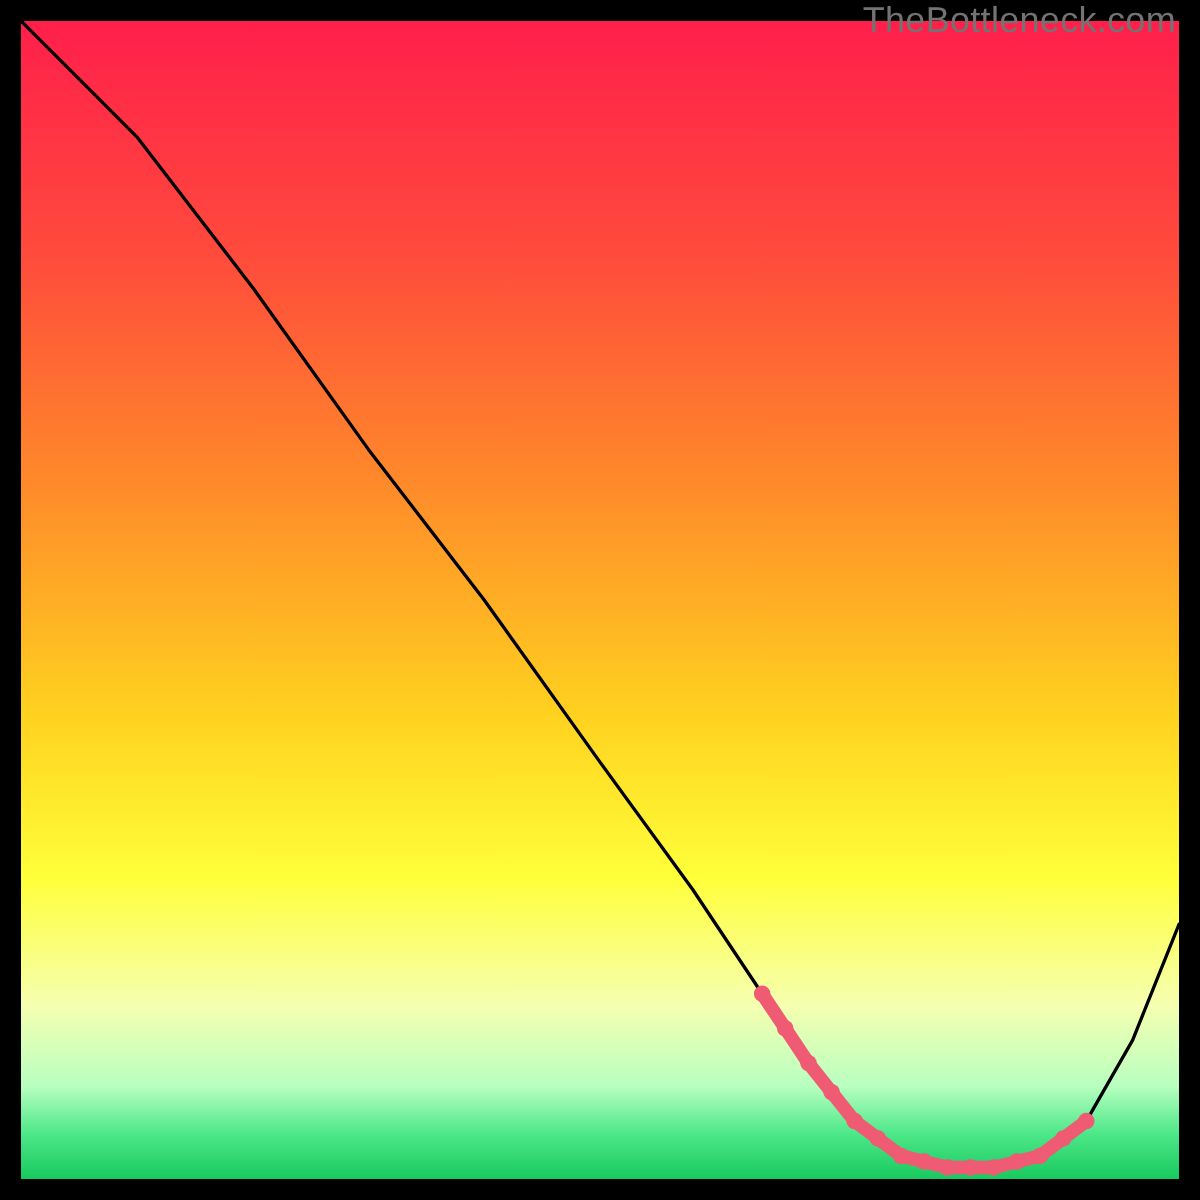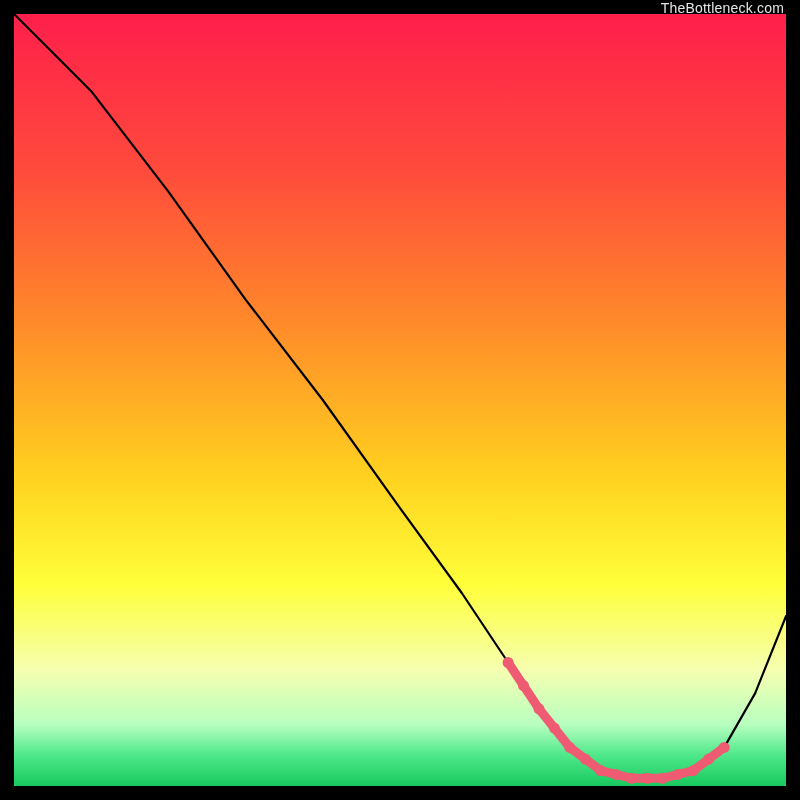--- a/index.html
+++ b/index.html
@@ -16,22 +16,22 @@
     left: 14px;
     top: 14px;
     width: 772px;
     height: 772px;
     background: #000;
   }
   .watermark {
     position: absolute;
     top: 0px;
     right: 16px;
-    color: #e5e5e5;
-    font-size: 14px;
+    color: #737373;
+    font-size: 24px;
     letter-spacing: 0.2px;
     font-weight: 400;
     z-index: 10;
   }
   svg {
     display: block;
   }
 </style>
 </head>
 <body>

